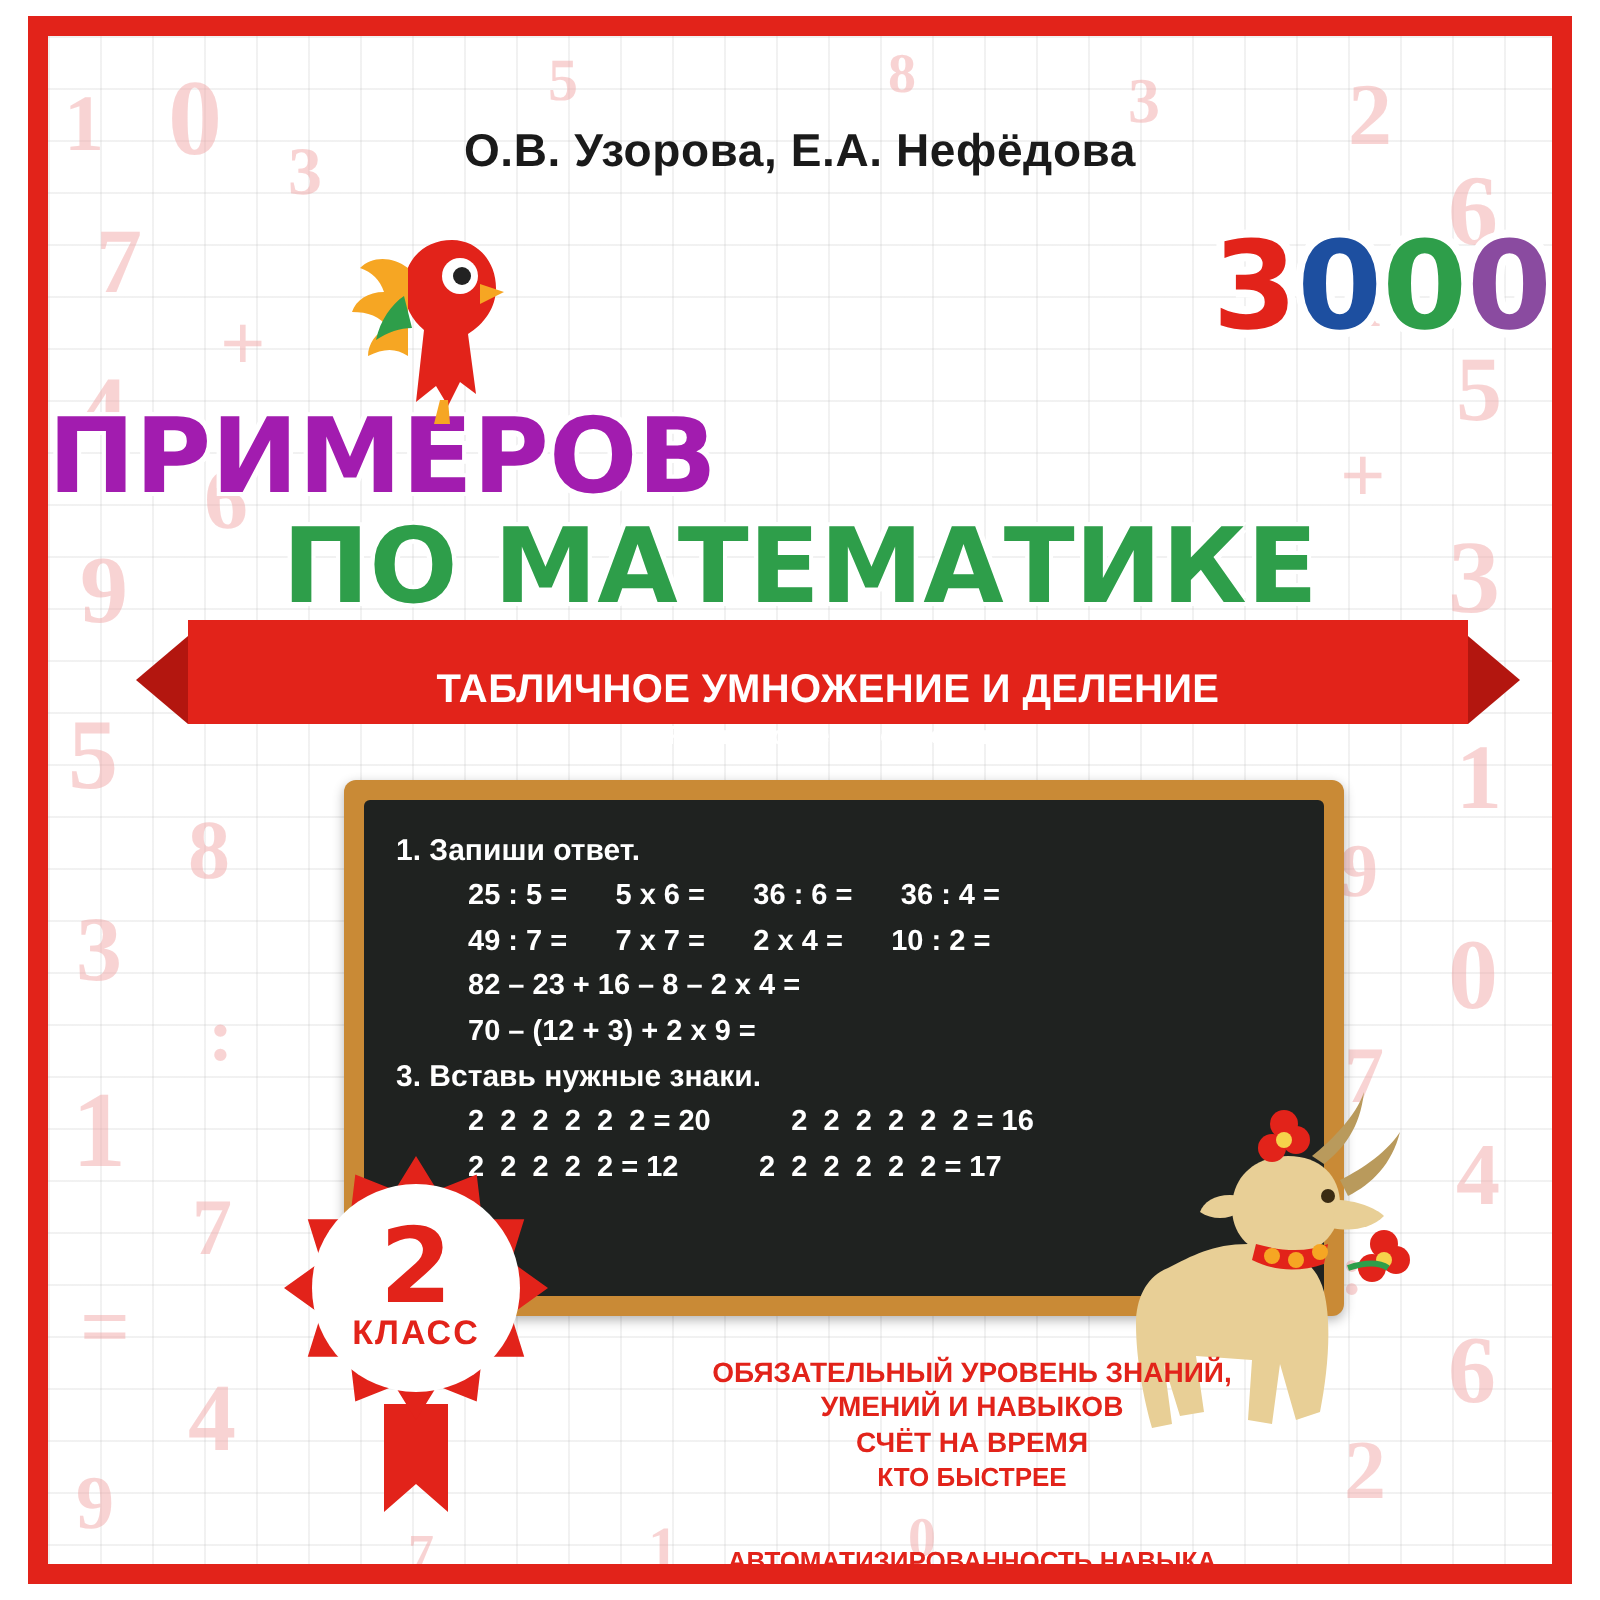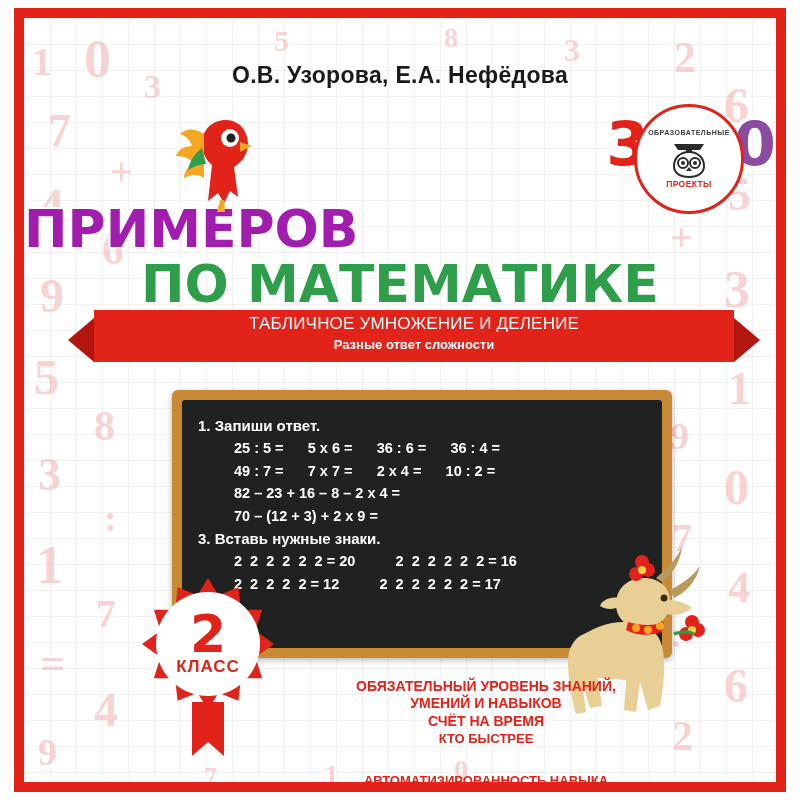--- a/index.html
+++ b/index.html
@@ -91,21 +91,21 @@
     color:#ffffff;
     text-align:center;
   }
   .ribbon:before,.ribbon:after{
     content:"";position:absolute;top:8px;width:0;height:0;
     border-top:22px solid transparent;border-bottom:22px solid transparent;
   }
   .ribbon:before{left:-26px;border-right:26px solid #b3160f;}
   .ribbon:after{right:-26px;border-left:26px solid #b3160f;}
   .ribbon .r1{
-    font-size:17px;font-weight:normal;padding-top:4px;letter-spacing:.2px;
+    font-size:20px;font-weight:bold;padding-top:24px;letter-spacing:.2px;
   }
   .ribbon .r2{
     font-size:13px;font-weight:bold;padding-top:3px;
   }
   
   .board-frame{
     position:absolute;left:148px;top:372px;width:500px;height:268px;
     background:#c98a36;
     border-radius:6px;
     box-shadow:0 2px 6px rgba(0,0,0,.3);
@@ -248,34 +248,20 @@
     <svg class="parrot" viewBox="0 0 84 110">
       <path d="M52 16c-14 0-24 10-24 24 0 9 4 16 10 21l-4 36 10-8 6 10 6-12 8 6-4-30c8-5 14-13 14-23 0-13-9-24-22-24z" fill="#e2231a"></path>
       <path d="M30 30c-8-6-18-6-24 0 6 2 10 6 12 12-8 0-14 4-16 10 8 0 14 2 18 8-6 2-10 8-10 14 8-4 14-4 20 0z" fill="#f6a623"></path>
       <path d="M28 44c-6 4-12 12-14 22 6-4 12-6 18-6z" fill="#2e9e4a"></path>
       <circle cx="56" cy="34" r="9" fill="#ffffff"></circle>
       <circle cx="57" cy="34" r="4.5" fill="#222"></circle>
       <path d="M66 38l12 4-12 6z" fill="#f6a623"></path>
       <path d="M46 96l-3 12h8l-1-12z" fill="#f6a623"></path>
     </svg>
 
-    <div class="badge">
-      <div class="arc">ОБРАЗОВАТЕЛЬНЫЕ</div>
-      <svg class="owl" viewBox="0 0 46 40">
-        <path d="M8 6h30l-4 6H12z" fill="#2b2b2b"></path>
-        <rect x="20" y="11" width="6" height="4" fill="#2b2b2b"></rect>
-        <path d="M23 14c-9 0-15 6-15 14 0 7 6 11 15 11s15-4 15-11c0-8-6-14-15-14z" fill="#ffffff" stroke="#2b2b2b" stroke-width="2"></path>
-        <circle cx="17" cy="25" r="5" fill="#ffffff" stroke="#2b2b2b" stroke-width="2"></circle>
-        <circle cx="29" cy="25" r="5" fill="#ffffff" stroke="#2b2b2b" stroke-width="2"></circle>
-        <circle cx="17" cy="25" r="2" fill="#2b2b2b"></circle>
-        <circle cx="29" cy="25" r="2" fill="#2b2b2b"></circle>
-        <path d="M23 29l-3 4h6z" fill="#2b2b2b"></path>
-      </svg>
-      <div class="b-low">ПРОЕКТЫ</div>
-    </div>
 
     <div class="board-frame">
       <div class="board">
         <div class="hdr">1. Запиши ответ.</div>
         <div class="row">25 : 5 =      5 х 6 =      36 : 6 =      36 : 4 =</div>
         <div class="row">49 : 7 =      7 х 7 =      2 х 4 =      10 : 2 =</div>
         <div class="row">82 – 23 + 16 – 8 – 2 х 4 =</div>
         <div class="row">70 – (12 + 3) + 2 х 9 =</div>
         <div class="hdr">3. Вставь нужные знаки.</div>
         <div class="row">2  2  2  2  2  2 = 20          2  2  2  2  2  2 = 16</div>

